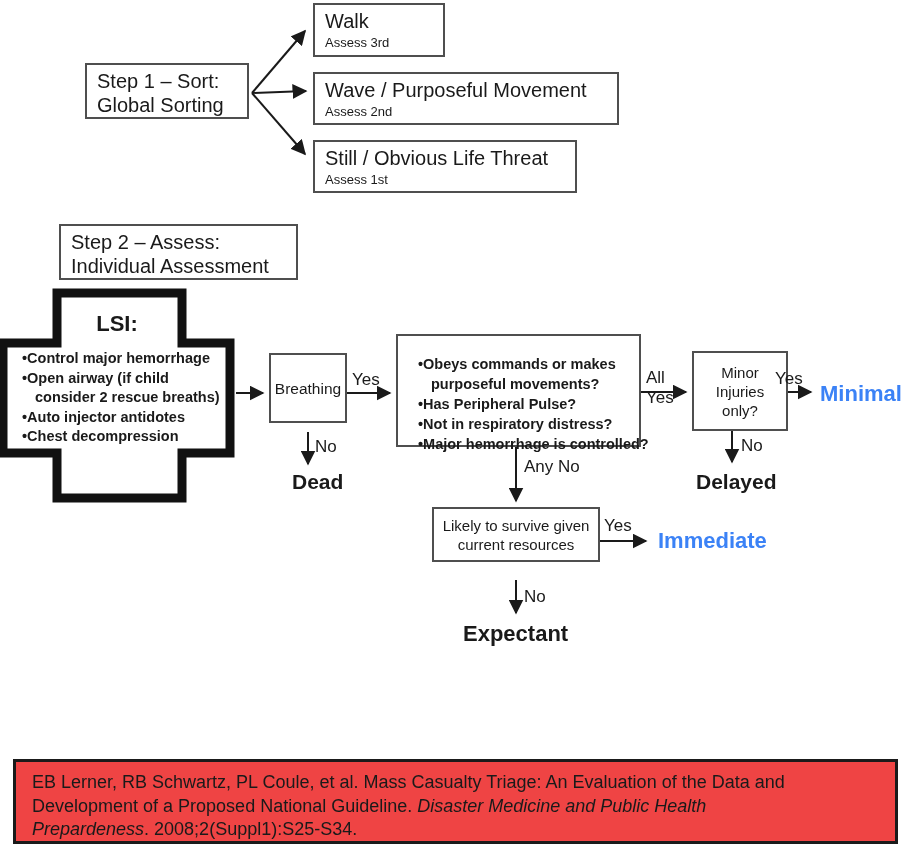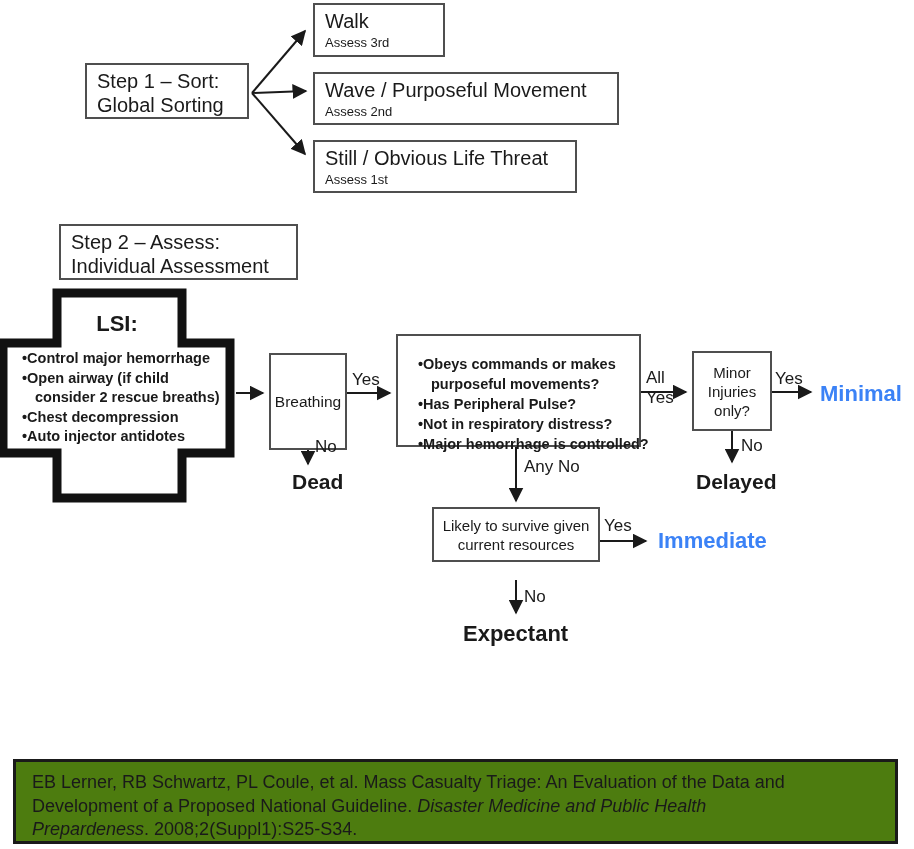--- a/index.html
+++ b/index.html
@@ -38,21 +38,21 @@
 
   .assessment-box { padding: 6px 8px; }
   .assessment-box .bullets li { font-size: 14.5px; line-height: 20px; }
 
   .flow-label { position: absolute; font-size: 17px; line-height: 20px; white-space: pre-line; }
   .outcome { position: absolute; font-weight: 700; font-size: 21px; white-space: nowrap; }
   .outcome.gray { color: #3b82f6; font-size: 22px; }
 
   .citation {
     position: absolute; box-sizing: border-box;
-    border: 3px solid #1a1a1a; background: #4d7c0f;
+    border: 3px solid #1a1a1a; background: #ef4444;
     font-size: 18px; line-height: 23.5px; padding: 9px 16px;
   }
 </style>
 </head>
 <body>
 
 <svg class="arrows" width="914" height="849" viewBox="0 0 914 849">
   <defs>
     <marker id="ah" viewBox="0 0 10 10" refX="9" refY="5" markerWidth="7.5" markerHeight="7.5" orient="auto">
       <path d="M0,0 L10,5 L0,10 Z" fill="#1a1a1a"></path>
@@ -99,46 +99,46 @@
   <div class="title">Step 2 – Assess:</div>
   <div class="title">Individual Assessment</div>
 </div>
 
 <div class="abs lsi-content" style="left:10px; top:311px; width:214px;">
   <div class="lsi-title">LSI:</div>
   <ul class="bullets">
       <li>Control major hemorrhage</li>
       <li>Open airway (if child
 consider 2 rescue breaths)</li>
+      <li>Auto injector antidotes</li>
       <li>Chest decompression</li>
-      <li>Auto injector antidotes</li>
     </ul>
 </div>
 
-<div class="box center-box" style="left:269px; top:353px; width:78px; height:97px; font-size:15.5px;">
+<div class="box center-box" style="left:269px; top:353px; width:78px; height:70px; font-size:15.5px;">
   <span>Breathing</span>
 </div>
 <div class="flow-label" style="left:352px; top:370px;">Yes</div>
 <div class="flow-label" style="left:315px; top:437px;">No</div>
 <div class="outcome" style="left:292px; top:470px;">Dead</div>
 
 <div class="box assessment-box" style="left:396px; top:334px; width:245px; height:113px;">
   <ul class="bullets">
       <li>Obeys commands or makes
 purposeful movements?</li>
       <li>Has Peripheral Pulse?</li>
       <li>Not in respiratory distress?</li>
       <li>Major hemorrhage is controlled?</li>
     </ul>
 </div>
 <div class="flow-label" style="left:646px; top:368px;">All
 Yes</div>
 <div class="flow-label" style="left:524px; top:457px;">Any No</div>
 
-<div class="box center-box" style="left:692px; top:351px; width:80px; height:80px;">
+<div class="box center-box" style="left:692px; top:351px; width:96px; height:80px;">
   <span>Minor
 Injuries
 only?</span>
 </div>
 <div class="flow-label" style="left:775px; top:369px;">Yes</div>
 <div class="flow-label" style="left:741px; top:436px;">No</div>
 <div class="outcome gray" style="left:820px; top:381px;">Minimal</div>
 <div class="outcome" style="left:696px; top:470px;">Delayed</div>
 
 <div class="box center-box" style="left:432px; top:507px; width:168px; height:55px;">

